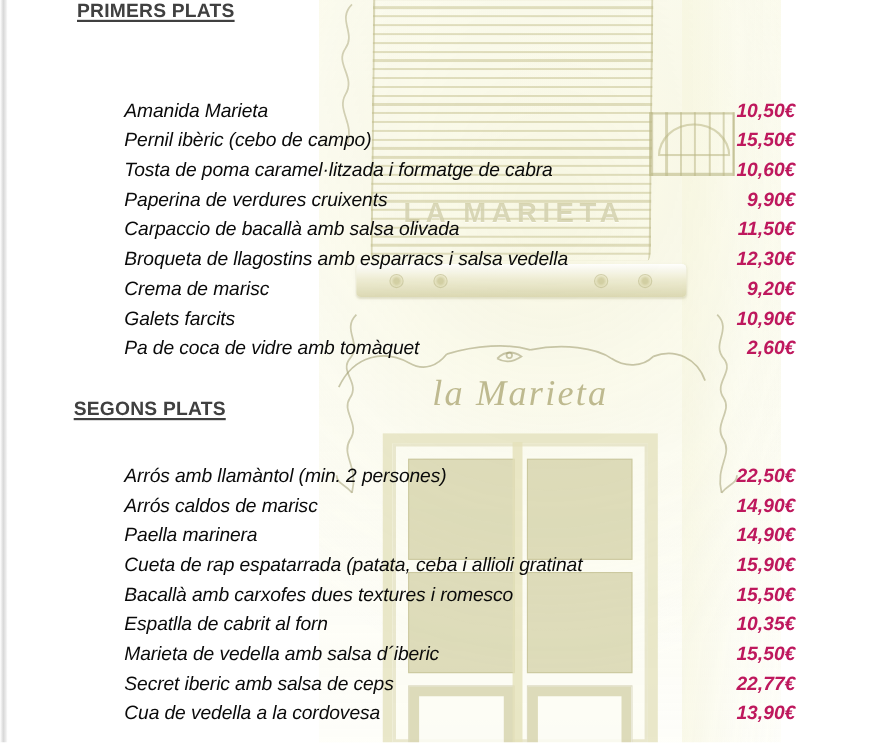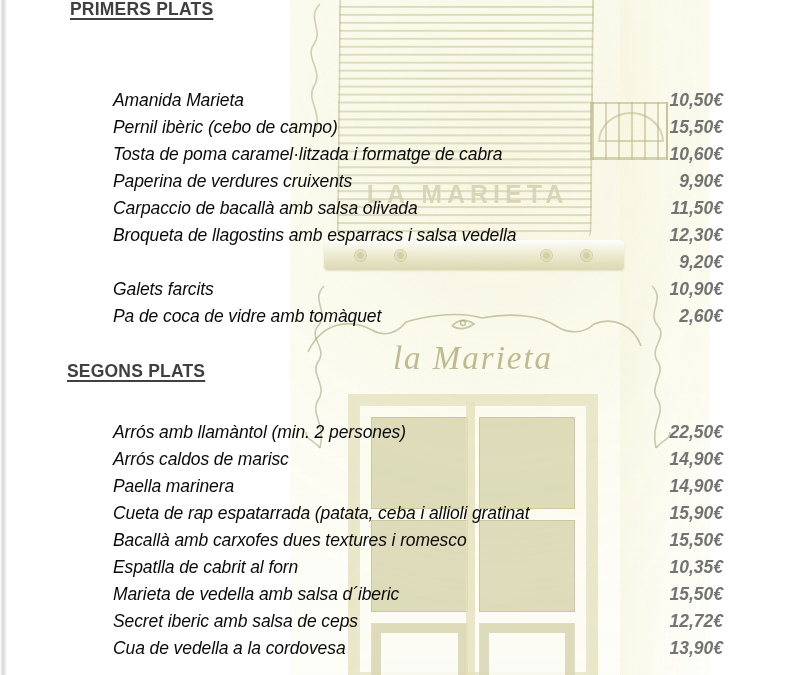--- a/index.html
+++ b/index.html
@@ -251,21 +251,21 @@
 
   .dish-price {
     position: absolute;
     right: 0; top: 0;
     width: 120px;
     text-align: right;
     font-family: "Liberation Sans", sans-serif;
     font-style: italic;
     font-weight: bold;
     font-size: 17.5px;
-    color: #737373;
+    color: #be185d;
     white-space: nowrap;
   }
 </style>
 </head>
 <body>
 
 <div id="menu-sheet">
 
   <div id="watermark">
 
@@ -350,20 +350,21 @@
         </div>
         <div class="dish-row">
           <span class="dish-name">Carpaccio de bacallà amb salsa olivada</span>
           <span class="dish-price">11,50€</span>
         </div>
         <div class="dish-row">
           <span class="dish-name">Broqueta de llagostins amb esparracs i salsa vedella</span>
           <span class="dish-price">12,30€</span>
         </div>
         <div class="dish-row">
+          <span class="dish-name">Crema de marisc</span>
           <span class="dish-price">9,20€</span>
         </div>
         <div class="dish-row">
           <span class="dish-name">Galets farcits</span>
           <span class="dish-price">10,90€</span>
         </div>
         <div class="dish-row">
           <span class="dish-name">Pa de coca de vidre amb tomàquet</span>
           <span class="dish-price">2,60€</span>
         </div>
@@ -395,21 +396,21 @@
         <div class="dish-row">
           <span class="dish-name">Espatlla de cabrit al forn</span>
           <span class="dish-price">10,35€</span>
         </div>
         <div class="dish-row">
           <span class="dish-name">Marieta de vedella amb salsa d´iberic</span>
           <span class="dish-price">15,50€</span>
         </div>
         <div class="dish-row">
           <span class="dish-name">Secret iberic amb salsa de ceps</span>
-          <span class="dish-price">12,72€</span>
+          <span class="dish-price">22,77€</span>
         </div>
         <div class="dish-row">
           <span class="dish-name">Cua de vedella a la cordovesa</span>
           <span class="dish-price">13,90€</span>
         </div>
       </div>
 
   </div>
 </div>
 

